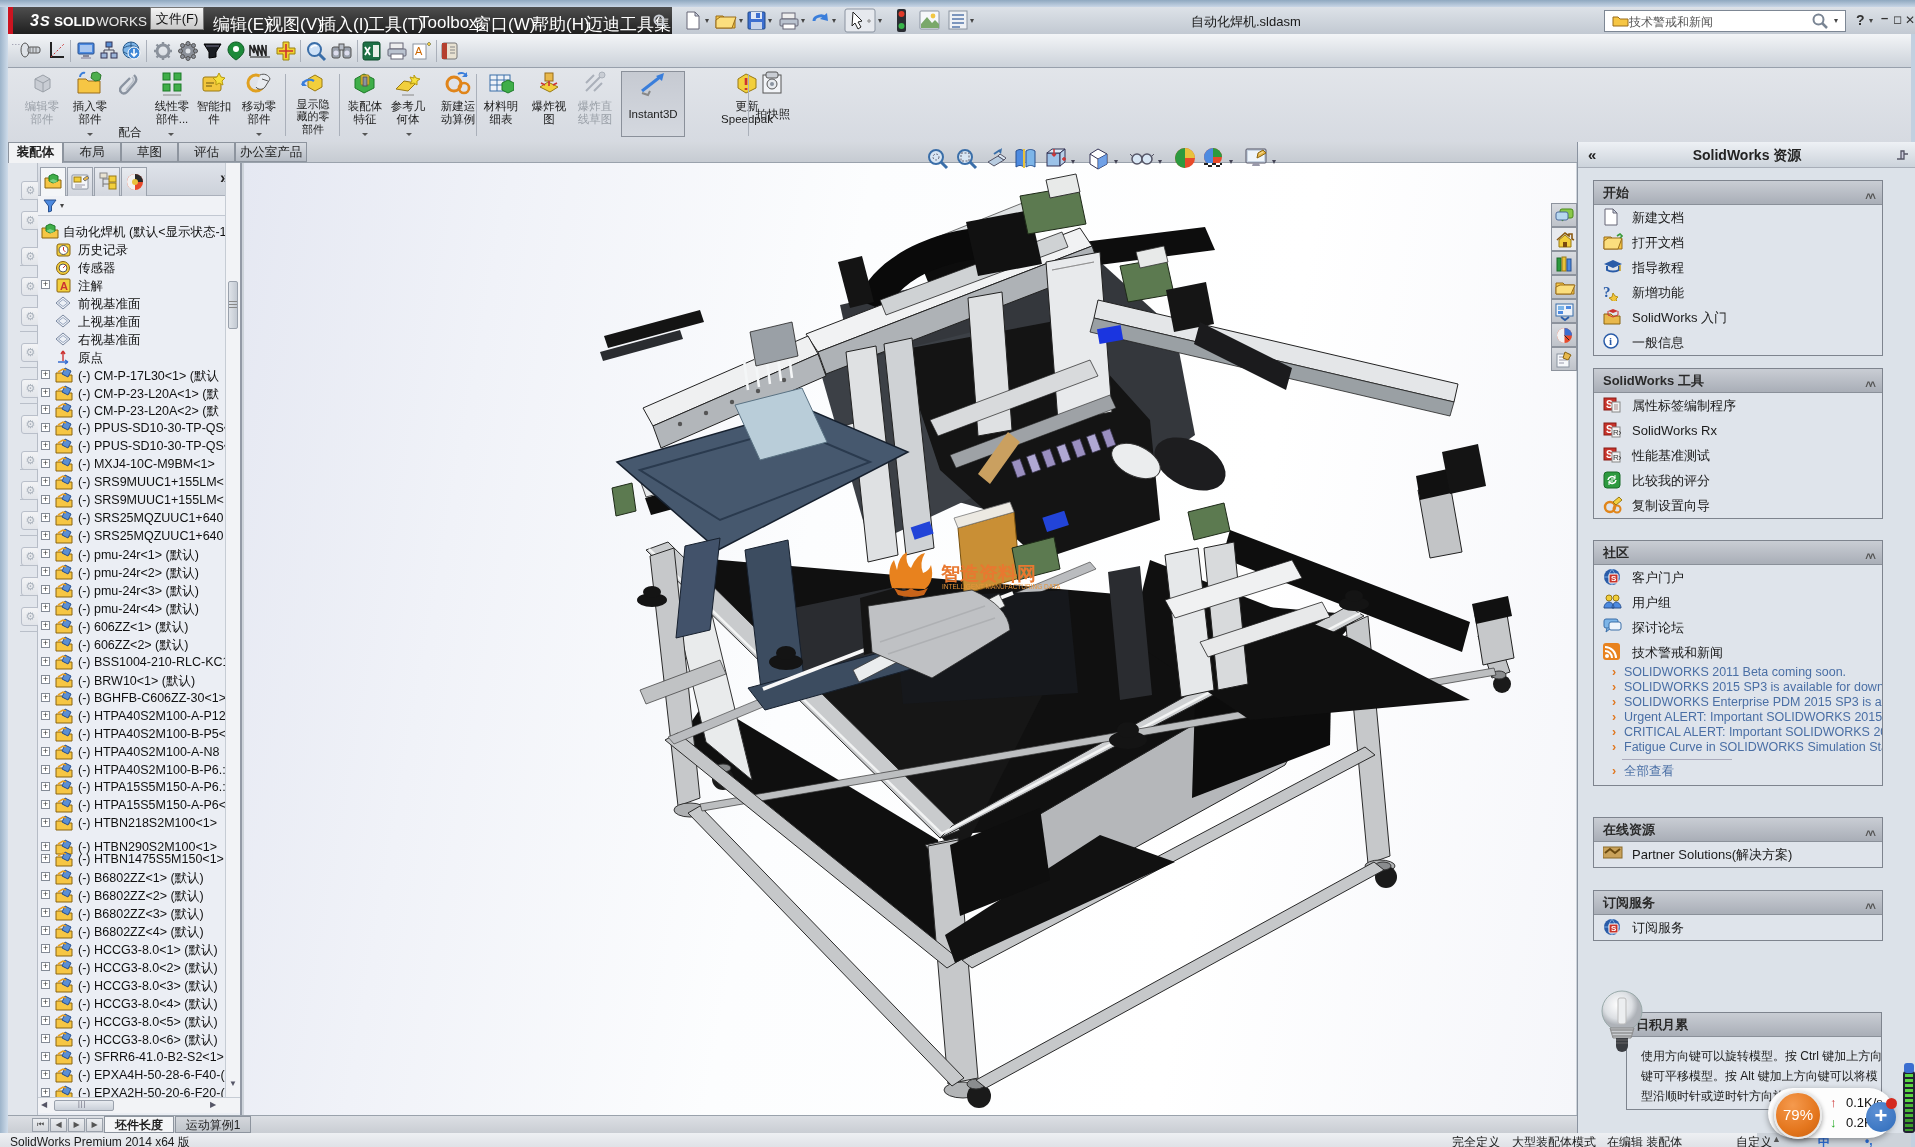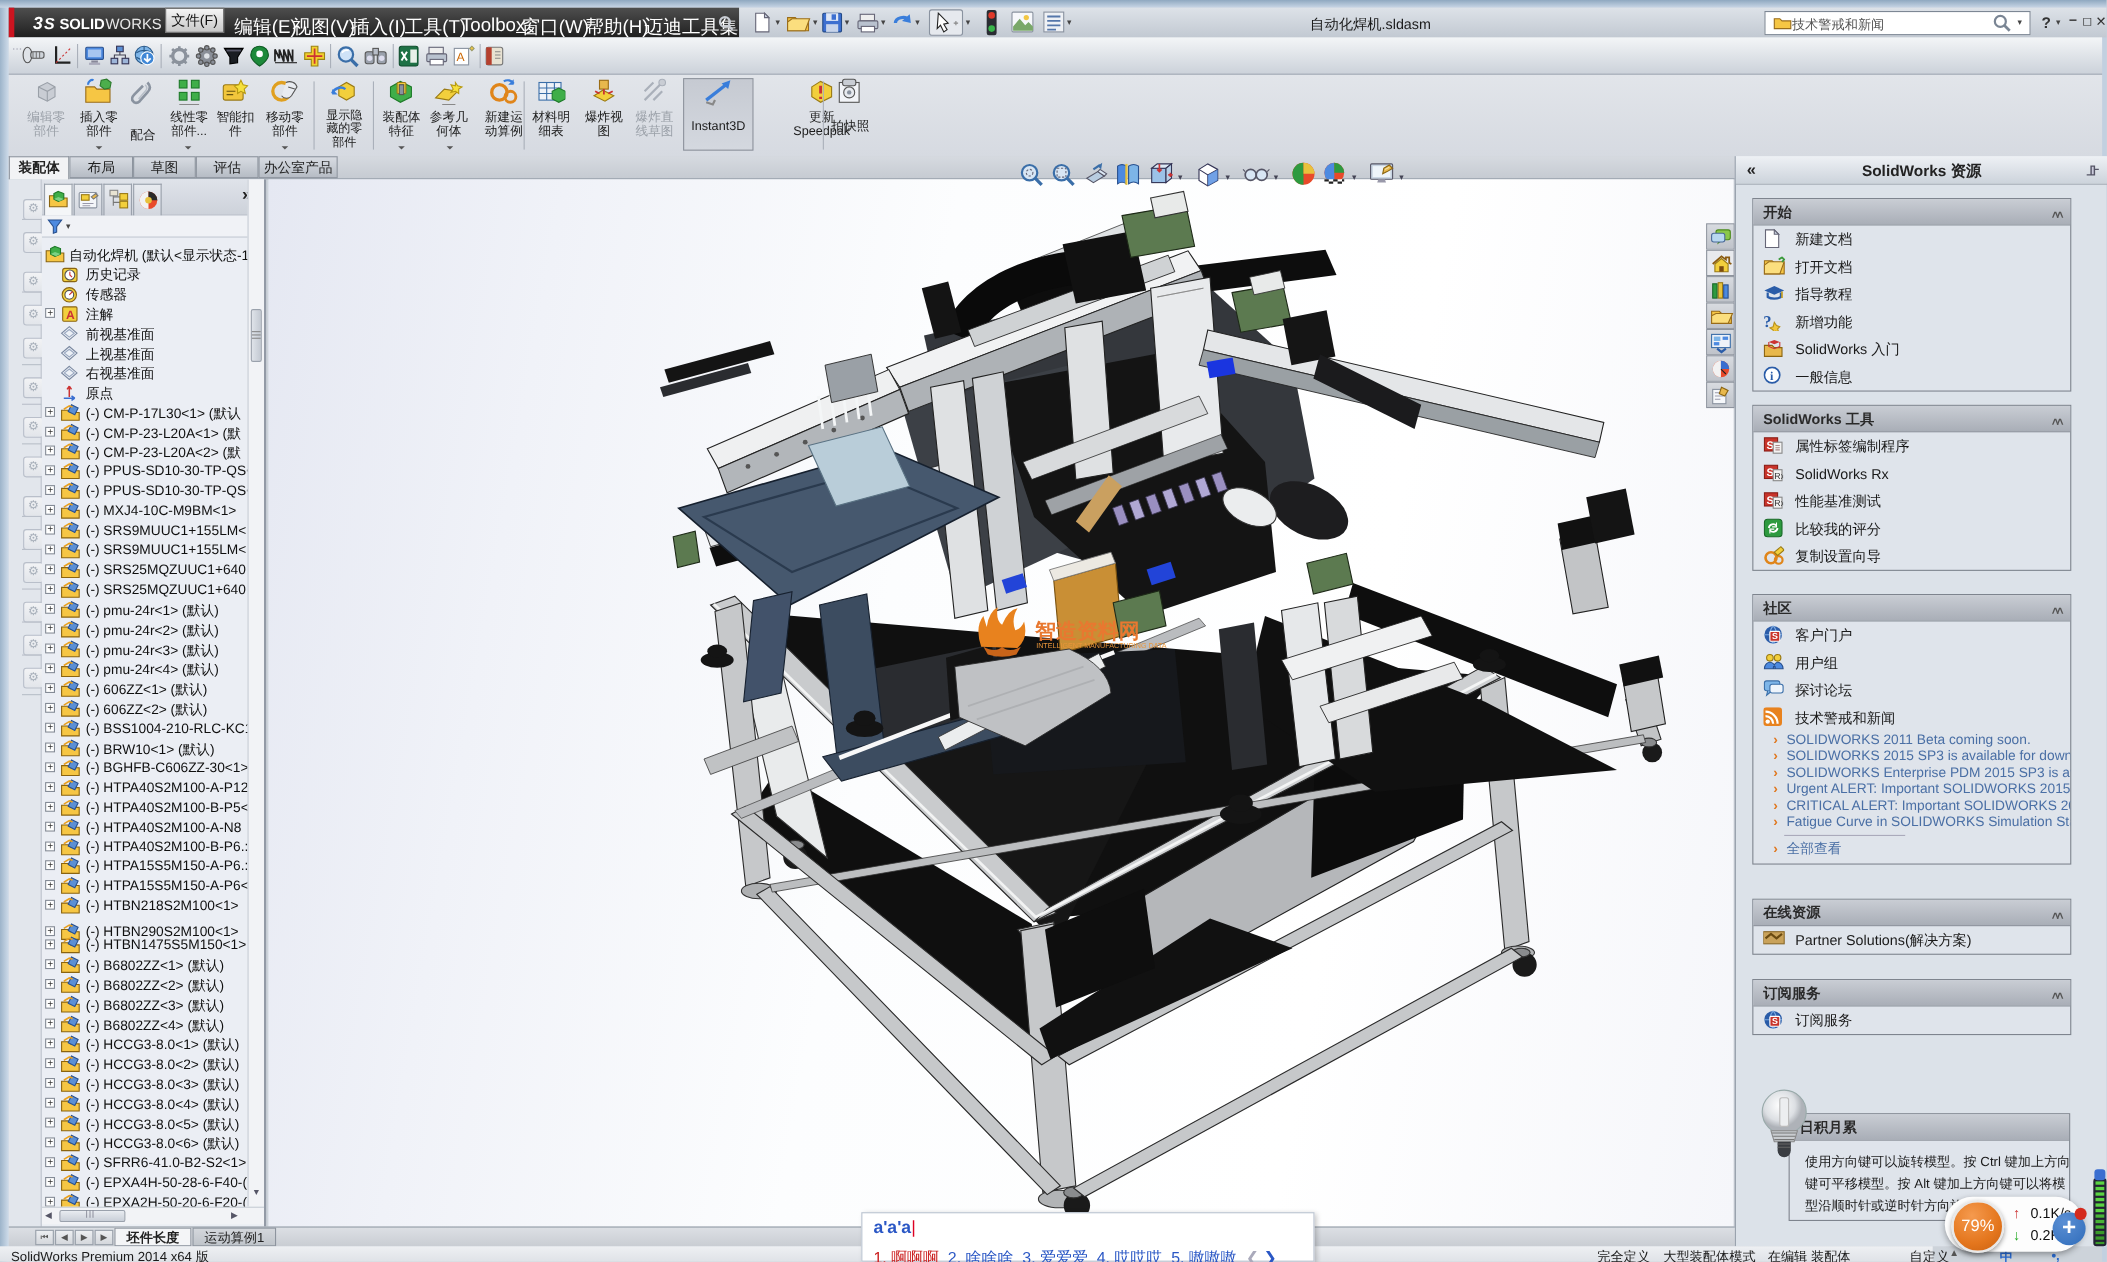--- a/index.html
+++ b/index.html
@@ -313,21 +313,21 @@
           <path d="M6 8l8 4 7-4M14 12v9" fill="none" stroke="#9aa0a8"></path>
         </svg><div class="lbl">编辑零<br>部件</div></div>
     <div class="cbtn" style="left:58px;width:48px"><svg width="28" height="26">
           <path d="M2 8h8l2 2h12v12H2z" fill="#f6c644" stroke="#996c1a"></path>
           <path d="M16 2l5-1 4 3-1 5-5 1-4-3z" fill="#4cae4c" stroke="#2d7a2d"></path>
           <path d="M4 6c0-3 3-5 5-4" fill="none" stroke="#3a7edb" stroke-width="2"></path>
         </svg><div class="lbl">插入零<br>部件</div></div>
     <div class="cbtn" style="left:100px;width:44px"><svg width="22" height="26">
           <path d="M15 4c3 3 3 6 0 9l-7 8c-2 2-5 2-6 0-2-2-1-4 1-6l8-8" fill="none" stroke="#8a93a0" stroke-width="2.4"></path>
           <path d="M13 6c2 2 2 4 0 6l-6 7" fill="none" stroke="#b8bfc8" stroke-width="1.4"></path>
-        </svg><div class="lbl" style="margin-top:16px">配合</div></div>
+        </svg><div class="lbl" style="margin-top:26px">配合</div></div>
     <div class="cbtn" style="left:141px;width:46px"><svg width="26" height="26">
           <g fill="#3fae49" stroke="#1d7a28">
             <rect x="4" y="2" width="7" height="7"></rect>
             <rect x="15" y="2" width="7" height="7"></rect>
             <rect x="4" y="13" width="7" height="7"></rect>
             <rect x="15" y="13" width="7" height="7"></rect>
           </g>
           <path d="M4 24h18" stroke="#888"></path>
         </svg><div class="lbl">线性零<br>部件...</div></div>
     <div class="cbtn" style="left:184px;width:44px"><svg width="26" height="26">
@@ -1263,24 +1263,20 @@
     <span class="st" style="left:1512px">大型装配体模式</span>
     <span class="st" style="left:1607px">在编辑 装配体</span>
     <span class="st" style="left:1736px">自定义</span>
     <span class="st" style="left:1772px;font-size:9px;color:#555">▲</span>
 
     <span class="st" style="left:1818px;color:#2a6ad0;font-weight:bold;font-size:12px">中</span>
 
     <span class="st" style="left:1865px;color:#2a6ad0;font-weight:bold">•,</span>
 
   </div>
-  <div id="ime">
-    <div id="imetext">a'a'a<span style="color:#d02;font-weight:normal">|</span></div>
-    <div id="imecand"><span style="color:#c22">1. 啊啊啊</span>&nbsp; 2. 啥啥啥&nbsp; 3. 爱爱爱&nbsp; 4. 哎哎哎&nbsp; 5. 嗷嗷嗷&nbsp;&nbsp;<span style="color:#aab">❮</span> <span style="color:#2a57c5">❯</span></div>
-  </div>
   <div id="pill">
     <span style="position:absolute;left:62px;top:7px;color:#c33;font-size:13px">↑</span>
       <span style="position:absolute;left:78px;top:7px;font-size:13px;color:#111">0.1K/s</span>
     <span style="position:absolute;left:62px;top:27px;color:#2a2;font-size:13px">↓</span>
       <span style="position:absolute;left:78px;top:27px;font-size:13px;color:#111">0.2K/s</span>
   </div>
   <div id="ocircle">79%</div>
   <div id="bluec">+</div>
   <div id="reddot"></div>
   <div id="meter">

